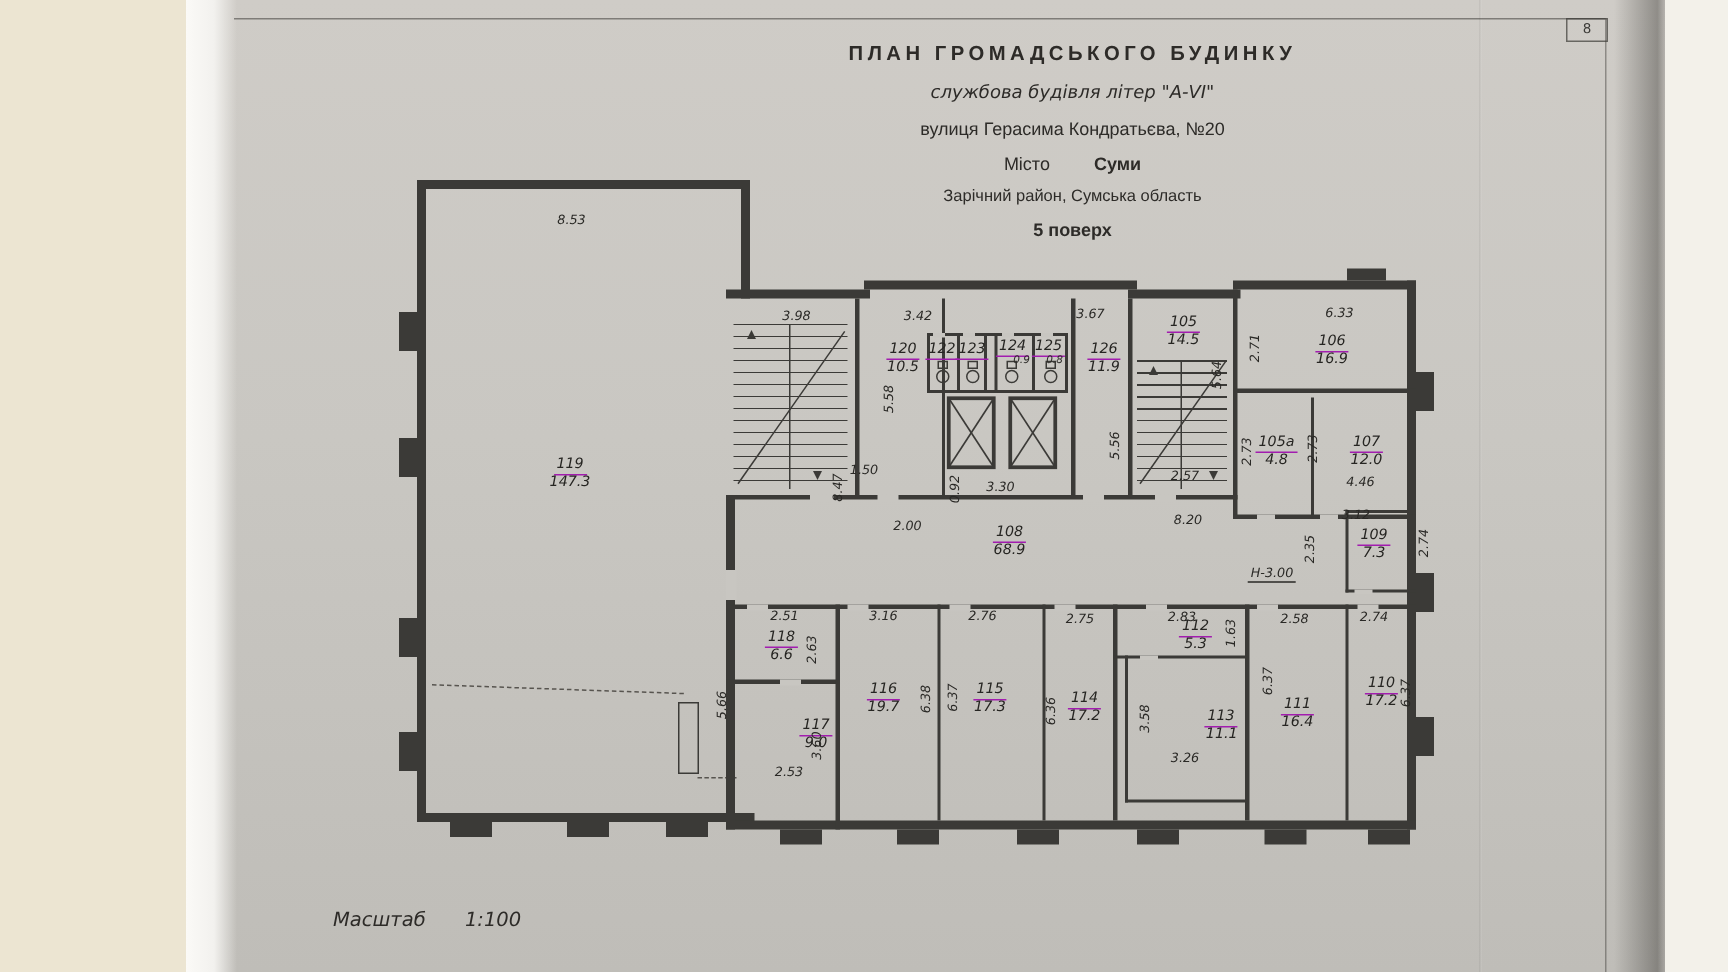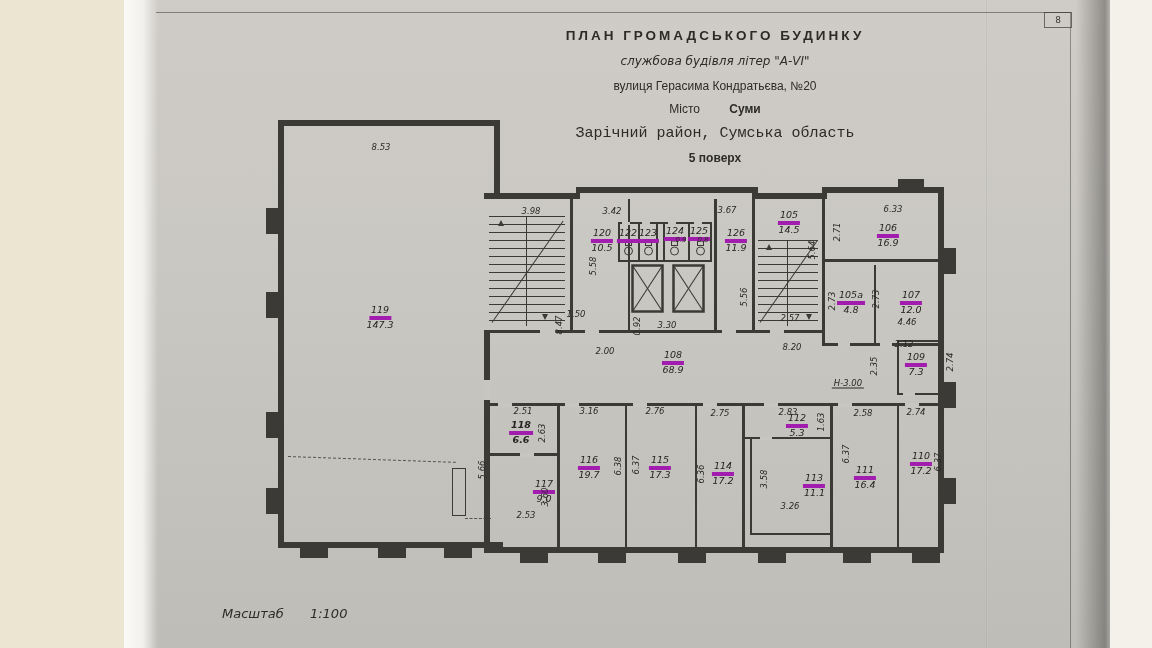--- a/index.html
+++ b/index.html
@@ -36,32 +36,32 @@
   }
   
   .titleblock{position:absolute;left:530px;top:28px;width:370px;text-align:center;color:#2d2b28;
     font-family:"Liberation Sans", sans-serif;}
   .t1{font-size:13.5px;font-weight:bold;letter-spacing:3px;}
   .t2{font-size:12px;font-style:italic;margin-top:11px;font-family:"DejaVu Sans", sans-serif;}
   .t3{font-size:12px;margin-top:11px;}
   .t3 b{font-weight:normal;}
   .t4{font-size:12px;margin-top:9px;}
   .t4 .city{font-weight:bold;margin-left:26px;}
-  .t5{font-size:15px;margin-top:9px;font-family:Liberation Mono, monospace;}
+  .t5{font-size:11px;margin-top:9px;}
   .t6{font-size:12px;font-weight:bold;margin-top:9px;}
   .scale-note{position:absolute;left:222px;top:606px;font-size:13px;font-style:italic;color:#2d2b28;}
   .scale-note .sv{margin-left:22px;}
   
   #plan{position:absolute;left:0;top:0;width:1152px;height:648px;}
   .w{position:absolute;background:var(--ink);}
   .gap{position:absolute;background:var(--paper);}
   .pil{position:absolute;background:var(--ink);}
   .room-label{position:absolute;transform:translateX(-50%);display:flex;flex-direction:column;align-items:center;
     color:#262522;font-style:italic;font-size:9.5px;line-height:1.15;white-space:nowrap;}
-  .room-label .no{border-bottom:4px solid #a21caf;padding:0 2px;}
+  .room-label .no{border-bottom:1px solid #a21caf;padding:0 2px;}
   .dim{position:absolute;transform:translate(-50%,-50%);font-size:8.5px;font-style:italic;color:#2a2926;white-space:nowrap;}
   .dim.rot{transform:translate(-50%,-50%) rotate(-90deg);}
   .dim.small{font-size:7px;text-align:center;}
   .dim.ul{border-bottom:1px solid #2a2926;padding:0 2px;}
   .stairs{position:absolute;background:
     repeating-linear-gradient(180deg,var(--ink) 0 1px,rgba(0,0,0,0) 1px 8px);}
   .stair-divider{position:absolute;background:var(--ink);}
   .stair-diag{position:absolute;height:1px;background:var(--ink);transform-origin:left center;}
   .tri-up{position:absolute;width:0;height:0;border-left:3px solid transparent;border-right:3px solid transparent;border-bottom:6px solid var(--ink);}
   .tri-down{position:absolute;width:0;height:0;border-left:3px solid transparent;border-right:3px solid transparent;border-top:6px solid var(--ink);}
@@ -268,21 +268,21 @@
       <span class="area">12.0</span>
     </div>
     <div class="room-label" style="left: 673px; top: 350px;">
       <span class="no">108</span>
       <span class="area">68.9</span>
     </div>
     <div class="room-label" style="left: 916px; top: 352px;">
       <span class="no">109</span>
       <span class="area">7.3</span>
     </div>
-    <div class="room-label" style="left: 521px; top: 420px; font-weight: bold;">
+    <div class="room-label" style="left: 521px; top: 420px;">
       <span class="no">118</span>
       <span class="area">6.6</span>
     </div>
     <div class="room-label" style="left: 544px; top: 479px;">
       <span class="no">117</span>
       <span class="area">9.0</span>
     </div>
     <div class="room-label" style="left: 589px; top: 455px;">
       <span class="no">116</span>
       <span class="area">19.7</span>

